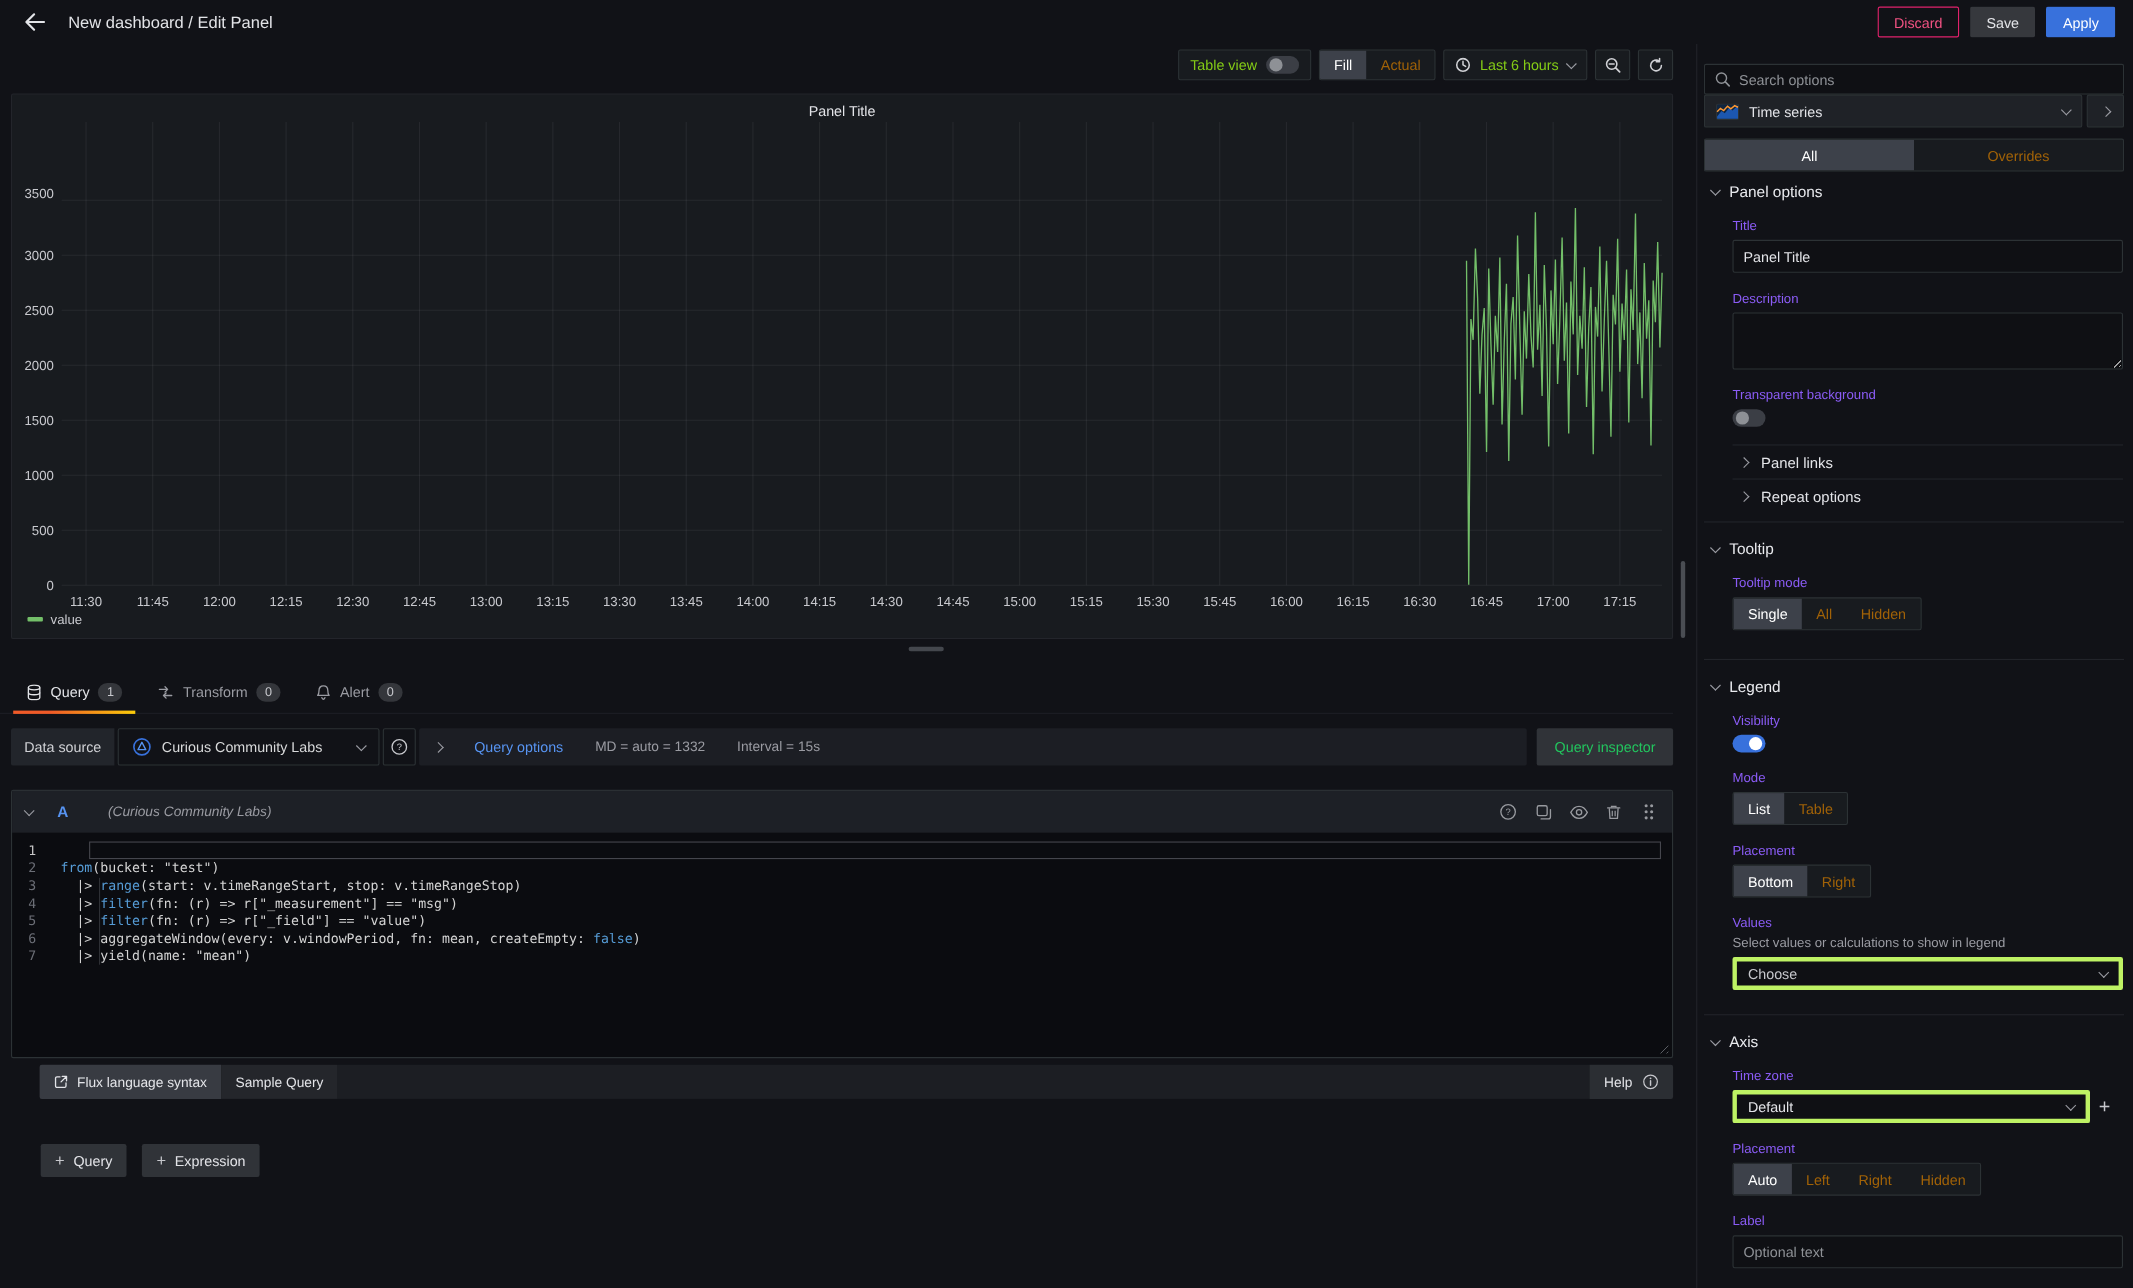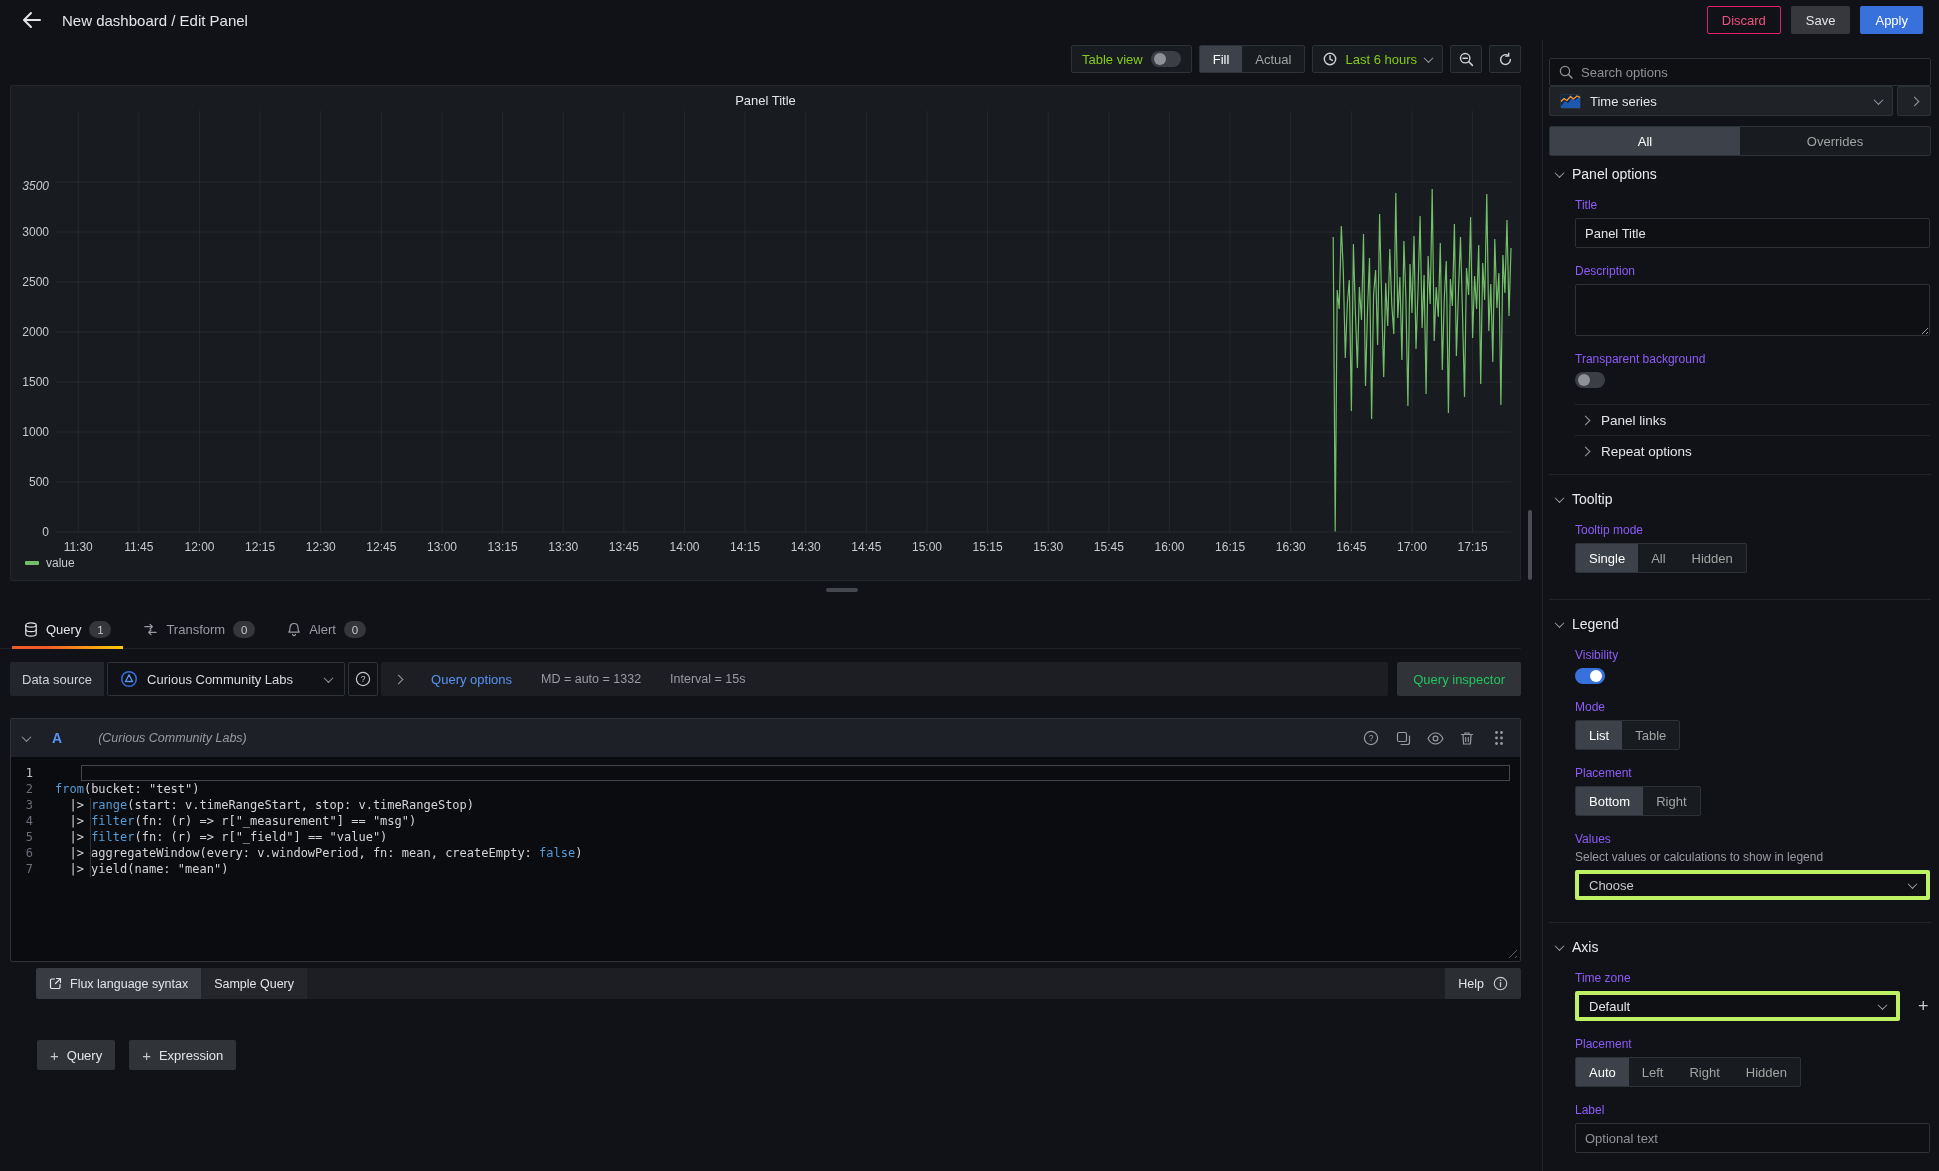--- a/index.html
+++ b/index.html
@@ -18,21 +18,21 @@
   .btn-secondary { background:#36383d; color:#e3e4e8; }
   .btn-primary { background:#3871dc; color:#ffffff; }
 
   
   #toolbar { position:absolute; top:45px; left:0; width:1521px; height:28px;
     display:flex; justify-content:flex-end; gap:7px; }
   .tb-box { height:28px; border:1px solid #2c3235; border-radius:2px; background:#181b1f;
     display:inline-flex; align-items:center; padding:0 10px; gap:8px; color:#84cc16; }
   .tb-sq { width:32px; justify-content:center; padding:0; }
   .seg { display:inline-flex; border:1px solid #2c3235; border-radius:2px; background:#181b1f; overflow:hidden; height:28px; }
-  .seg .seg-opt { padding:0 13px; display:inline-flex; align-items:center; color:#a3a3a3; cursor:pointer; font-size:13px; }
+  .seg .seg-opt { padding:0 13px; display:inline-flex; align-items:center; color:#a16207; cursor:pointer; font-size:13px; }
   .seg .seg-opt.sel { background:#3d414a; color:#ffffff; font-weight:500; }
   .seg.tall { height:30px; }
   .seg.wide { width:100%; }
   .seg.wide .seg-opt { flex:1; justify-content:center; }
 
   
   .toggle { width:30px; height:16px; border-radius:9px; background:#3b3e45; position:relative; cursor:pointer; flex:none; }
   .toggle .knob { position:absolute; top:2px; left:3px; width:12px; height:12px; border-radius:50%; background:#8e9196; }
   .toggle.on { background:#3871dc; }
   .toggle.on .knob { left:auto; right:3px; background:#ffffff; }
@@ -230,21 +230,21 @@
         <line x1="1461.6041666666667" y1="25" x2="1461.6041666666667" y2="446" stroke="rgba(204,204,220,0.08)"></line>
         <polyline points="1322.2,151.0 1324.2,445.5 1326.2,204.0 1328.2,223.0 1330.3,140.0 1332.3,185.0 1334.3,272.0 1336.3,218.0 1338.3,194.0 1340.4,325.0 1342.4,158.0 1344.4,227.0 1346.4,282.0 1348.4,201.0 1350.5,234.0 1352.5,148.0 1354.5,300.0 1356.5,225.0 1358.5,172.0 1360.6,333.0 1362.6,208.0 1364.6,184.0 1366.6,259.0 1368.6,128.0 1370.7,215.0 1372.7,291.0 1374.7,197.0 1376.7,240.0 1378.8,163.0 1380.8,219.0 1382.8,248.0 1384.8,107.0 1386.8,232.0 1388.9,191.0 1390.9,274.0 1392.9,155.0 1394.9,213.0 1396.9,320.0 1399.0,178.0 1401.0,227.0 1403.0,150.0 1405.0,263.0 1407.0,205.0 1409.1,130.0 1411.1,242.0 1413.1,189.0 1415.1,308.0 1417.1,170.0 1419.2,218.0 1421.2,103.0 1423.2,255.0 1425.2,201.0 1427.3,231.0 1429.3,157.0 1431.3,284.0 1433.3,212.0 1435.3,175.0 1437.4,327.0 1439.4,193.0 1441.4,220.0 1443.4,138.0 1445.4,270.0 1447.5,204.0 1449.5,151.0 1451.5,228.0 1453.5,311.0 1455.5,182.0 1457.6,209.0 1459.6,131.0 1461.6,252.0 1463.6,190.0 1465.6,223.0 1467.7,159.0 1469.7,298.0 1471.7,177.0 1473.7,214.0 1475.8,108.0 1477.8,245.0 1479.8,198.0 1481.8,276.0 1483.8,153.0 1485.9,222.0 1487.9,187.0 1489.9,319.0 1491.9,169.0 1493.9,207.0 1496.0,134.0 1498.0,230.0 1500.0,162.0" fill="none" stroke="#73bf69" stroke-width="1.2"></polyline>
       </svg>
       <div class="y-lab" style="left: 2px; top: 439px;">0</div>
       <div class="y-lab" style="left: 2px; top: 389px;">500</div>
       <div class="y-lab" style="left: 2px; top: 339px;">1000</div>
       <div class="y-lab" style="left: 2px; top: 289px;">1500</div>
       <div class="y-lab" style="left: 2px; top: 239px;">2000</div>
       <div class="y-lab" style="left: 2px; top: 189px;">2500</div>
       <div class="y-lab" style="left: 2px; top: 139px;">3000</div>
-      <div class="y-lab" style="left: 2px; top: 93px; font-style: italic;">3500</div>
+      <div class="y-lab" style="left: 2px; top: 83px;">3500</div>
       <div class="x-lab" style="left: 43.2292px; top: 454px;">11:30</div>
       <div class="x-lab" style="left: 103.854px; top: 454px;">11:45</div>
       <div class="x-lab" style="left: 164.479px; top: 454px;">12:00</div>
       <div class="x-lab" style="left: 225.104px; top: 454px;">12:15</div>
       <div class="x-lab" style="left: 285.729px; top: 454px;">12:30</div>
       <div class="x-lab" style="left: 346.354px; top: 454px;">12:45</div>
       <div class="x-lab" style="left: 406.979px; top: 454px;">13:00</div>
       <div class="x-lab" style="left: 467.604px; top: 454px;">13:15</div>
       <div class="x-lab" style="left: 528.229px; top: 454px;">13:30</div>
       <div class="x-lab" style="left: 588.854px; top: 454px;">13:45</div>
@@ -532,21 +532,21 @@
     <span class="val" style="color:#c7c8cd">Choose</span>
     <span class="chev down"></span>
   </div>
 
   <div class="divider" style="margin-top:22px"></div>
   <div class="side-section-header" style="margin-top:16px">
     <span class="chev down"></span>
     <span class="hdr">Axis</span>
   </div>
   <div class="field-label">Time zone</div>
-  <div style="display:flex;align-items:center;gap:18px;margin-left:26px">
+  <div style="display:flex;align-items:center;gap:8px;margin-left:26px">
     <div class="select-box" style="width:325px">
       <span class="val">Default</span>
       <span class="chev down"></span>
     </div>
     <span class="plus" style="font-size:18px;cursor:pointer">+</span>
   </div>
   <div class="field-label">Placement</div>
   <div class="seg tall" style="display:inline-flex;margin-left:26px">
       <span class="seg-opt sel">Auto</span>
       <span class="seg-opt">Left</span>

